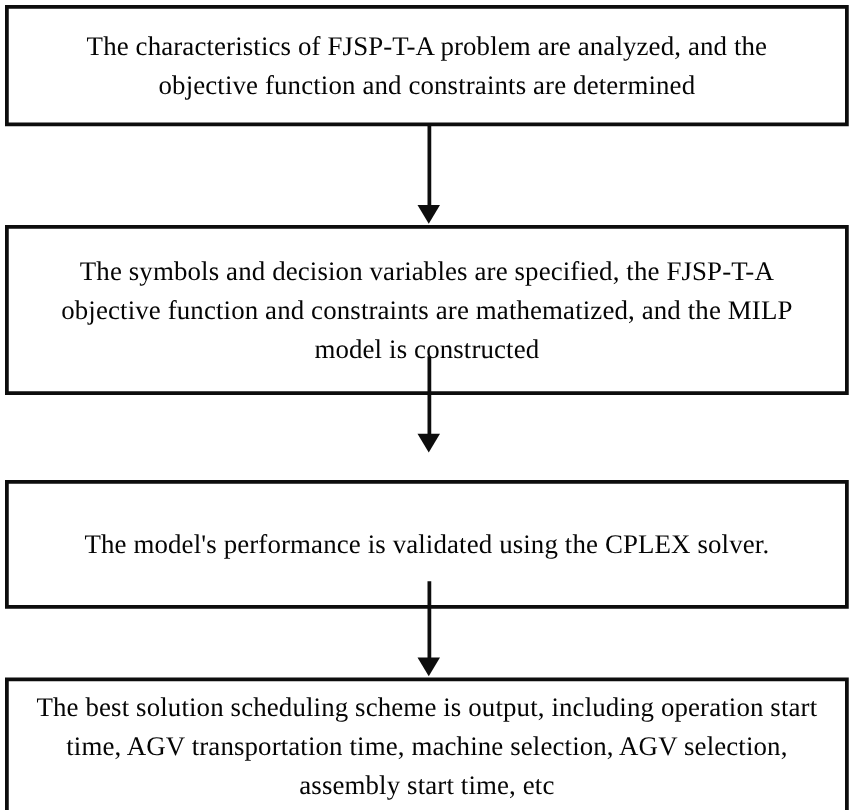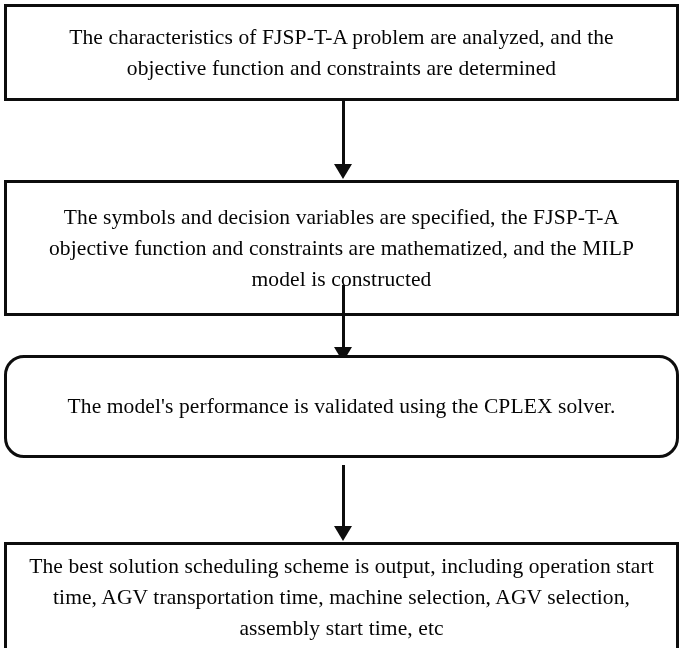--- a/index.html
+++ b/index.html
@@ -44,21 +44,21 @@
     line-height: 31px;
     letter-spacing: 0.1px;
     color: #050505;
     padding: 0 22px;
     box-sizing: border-box;
     white-space: pre-line;
   }
 
   #node-1 { top: 4px;   height: 97px;  }
   #node-2 { top: 180px; height: 136px; }
-  #node-3 { top: 355px; height: 103px; border-radius: 20px; }
+  #node-3 { top: 384px; height: 103px; }
   #node-4 { top: 542px; height: 110px; }
 
   
   #node-3 .node-text {
     padding: 0 40px;
   }
 
   
   .connector {
     position: absolute;

